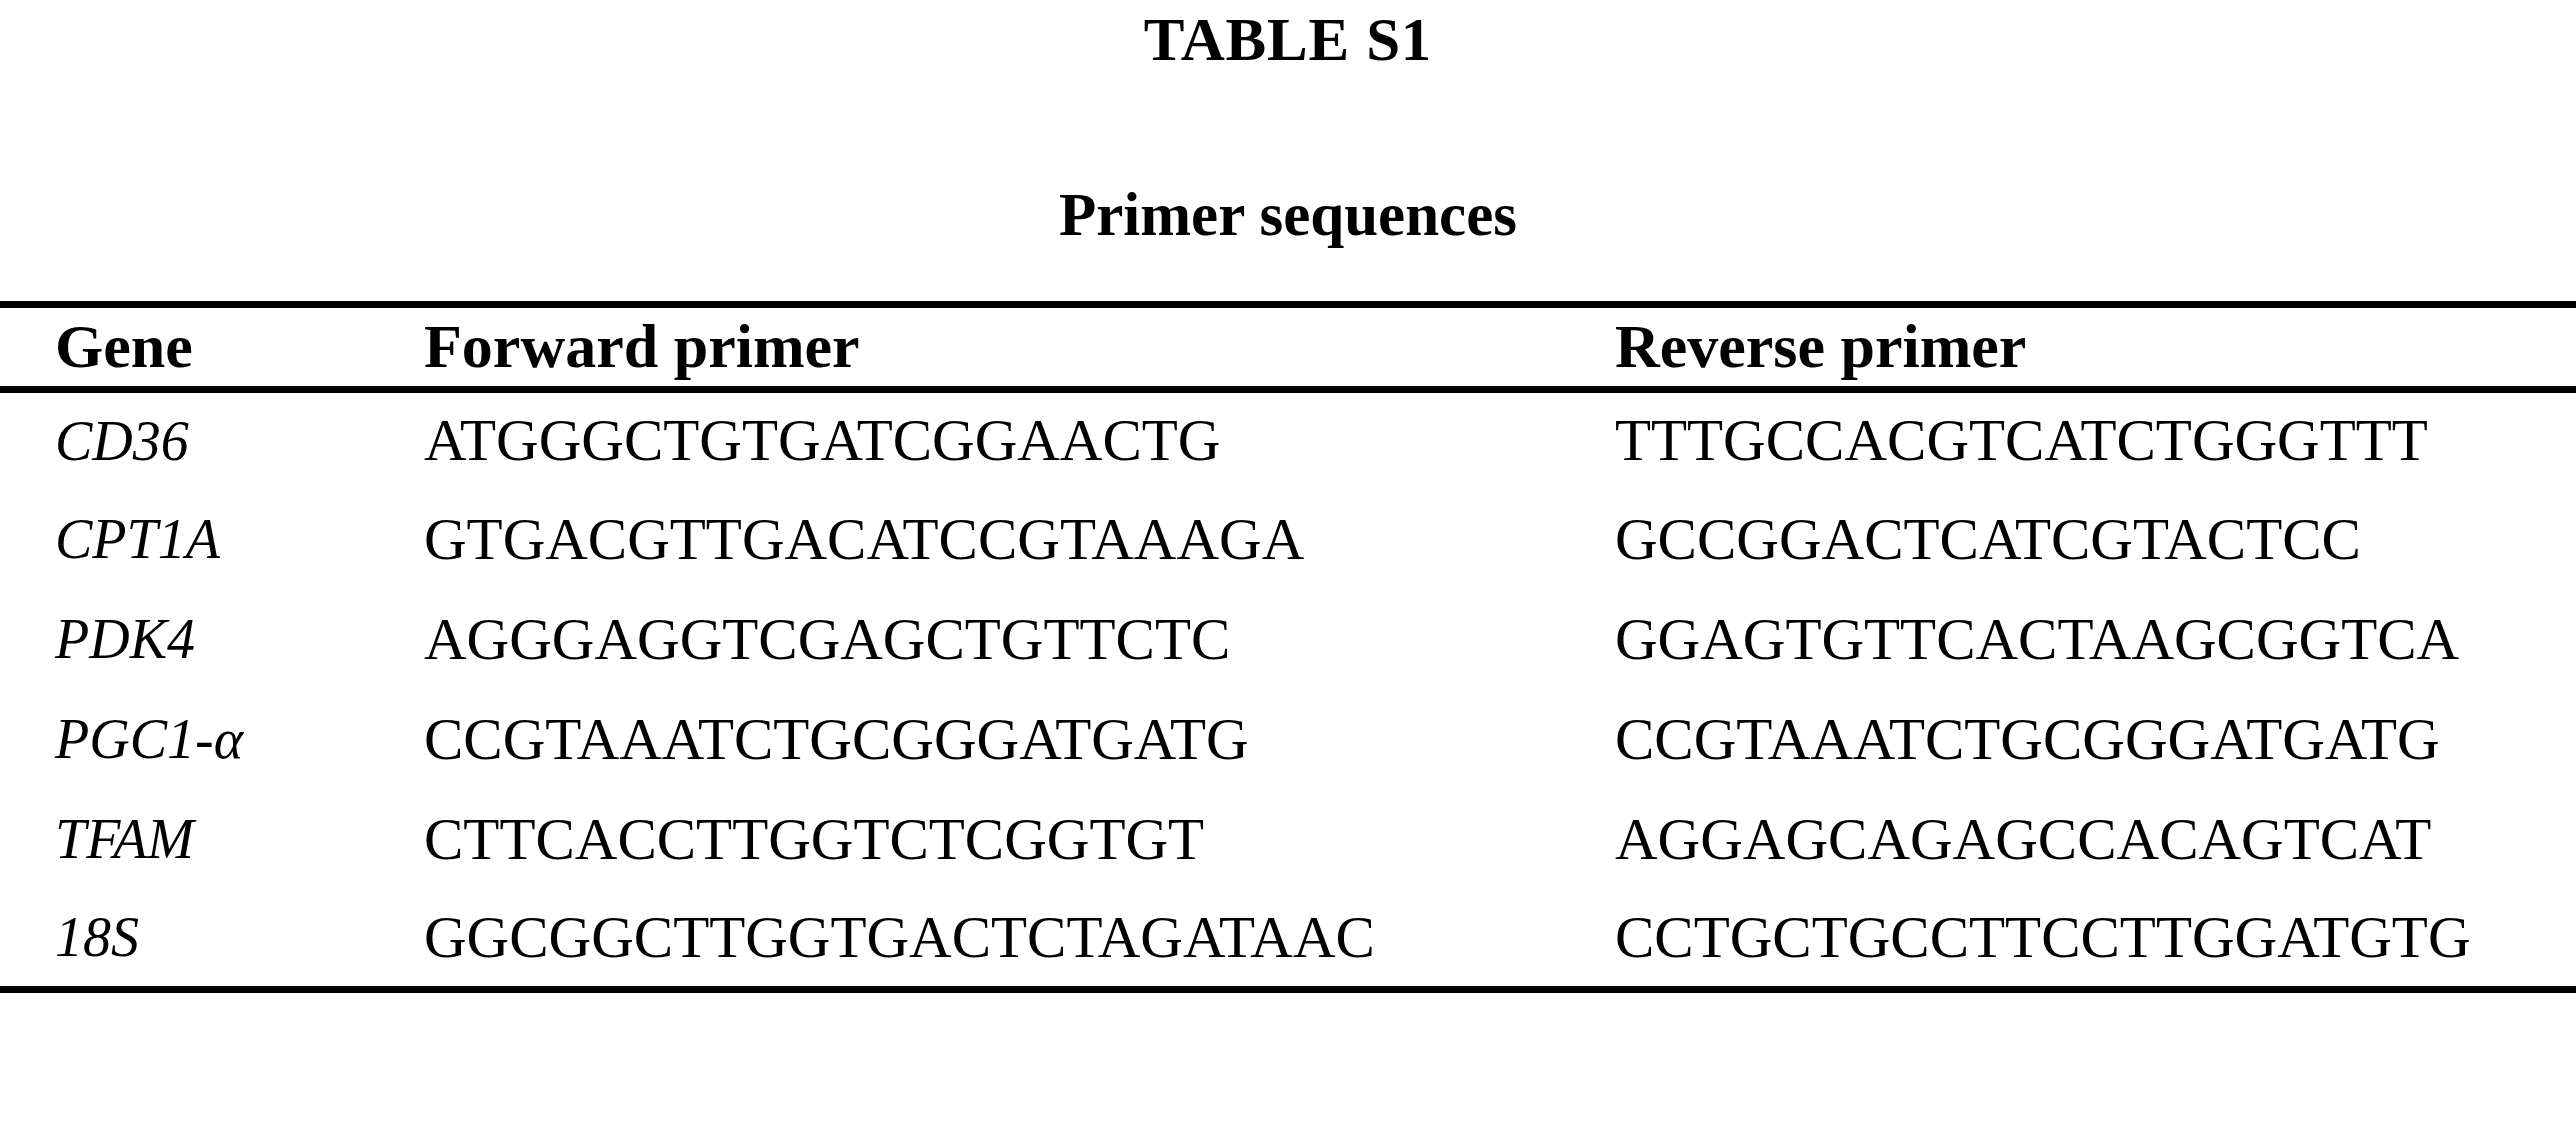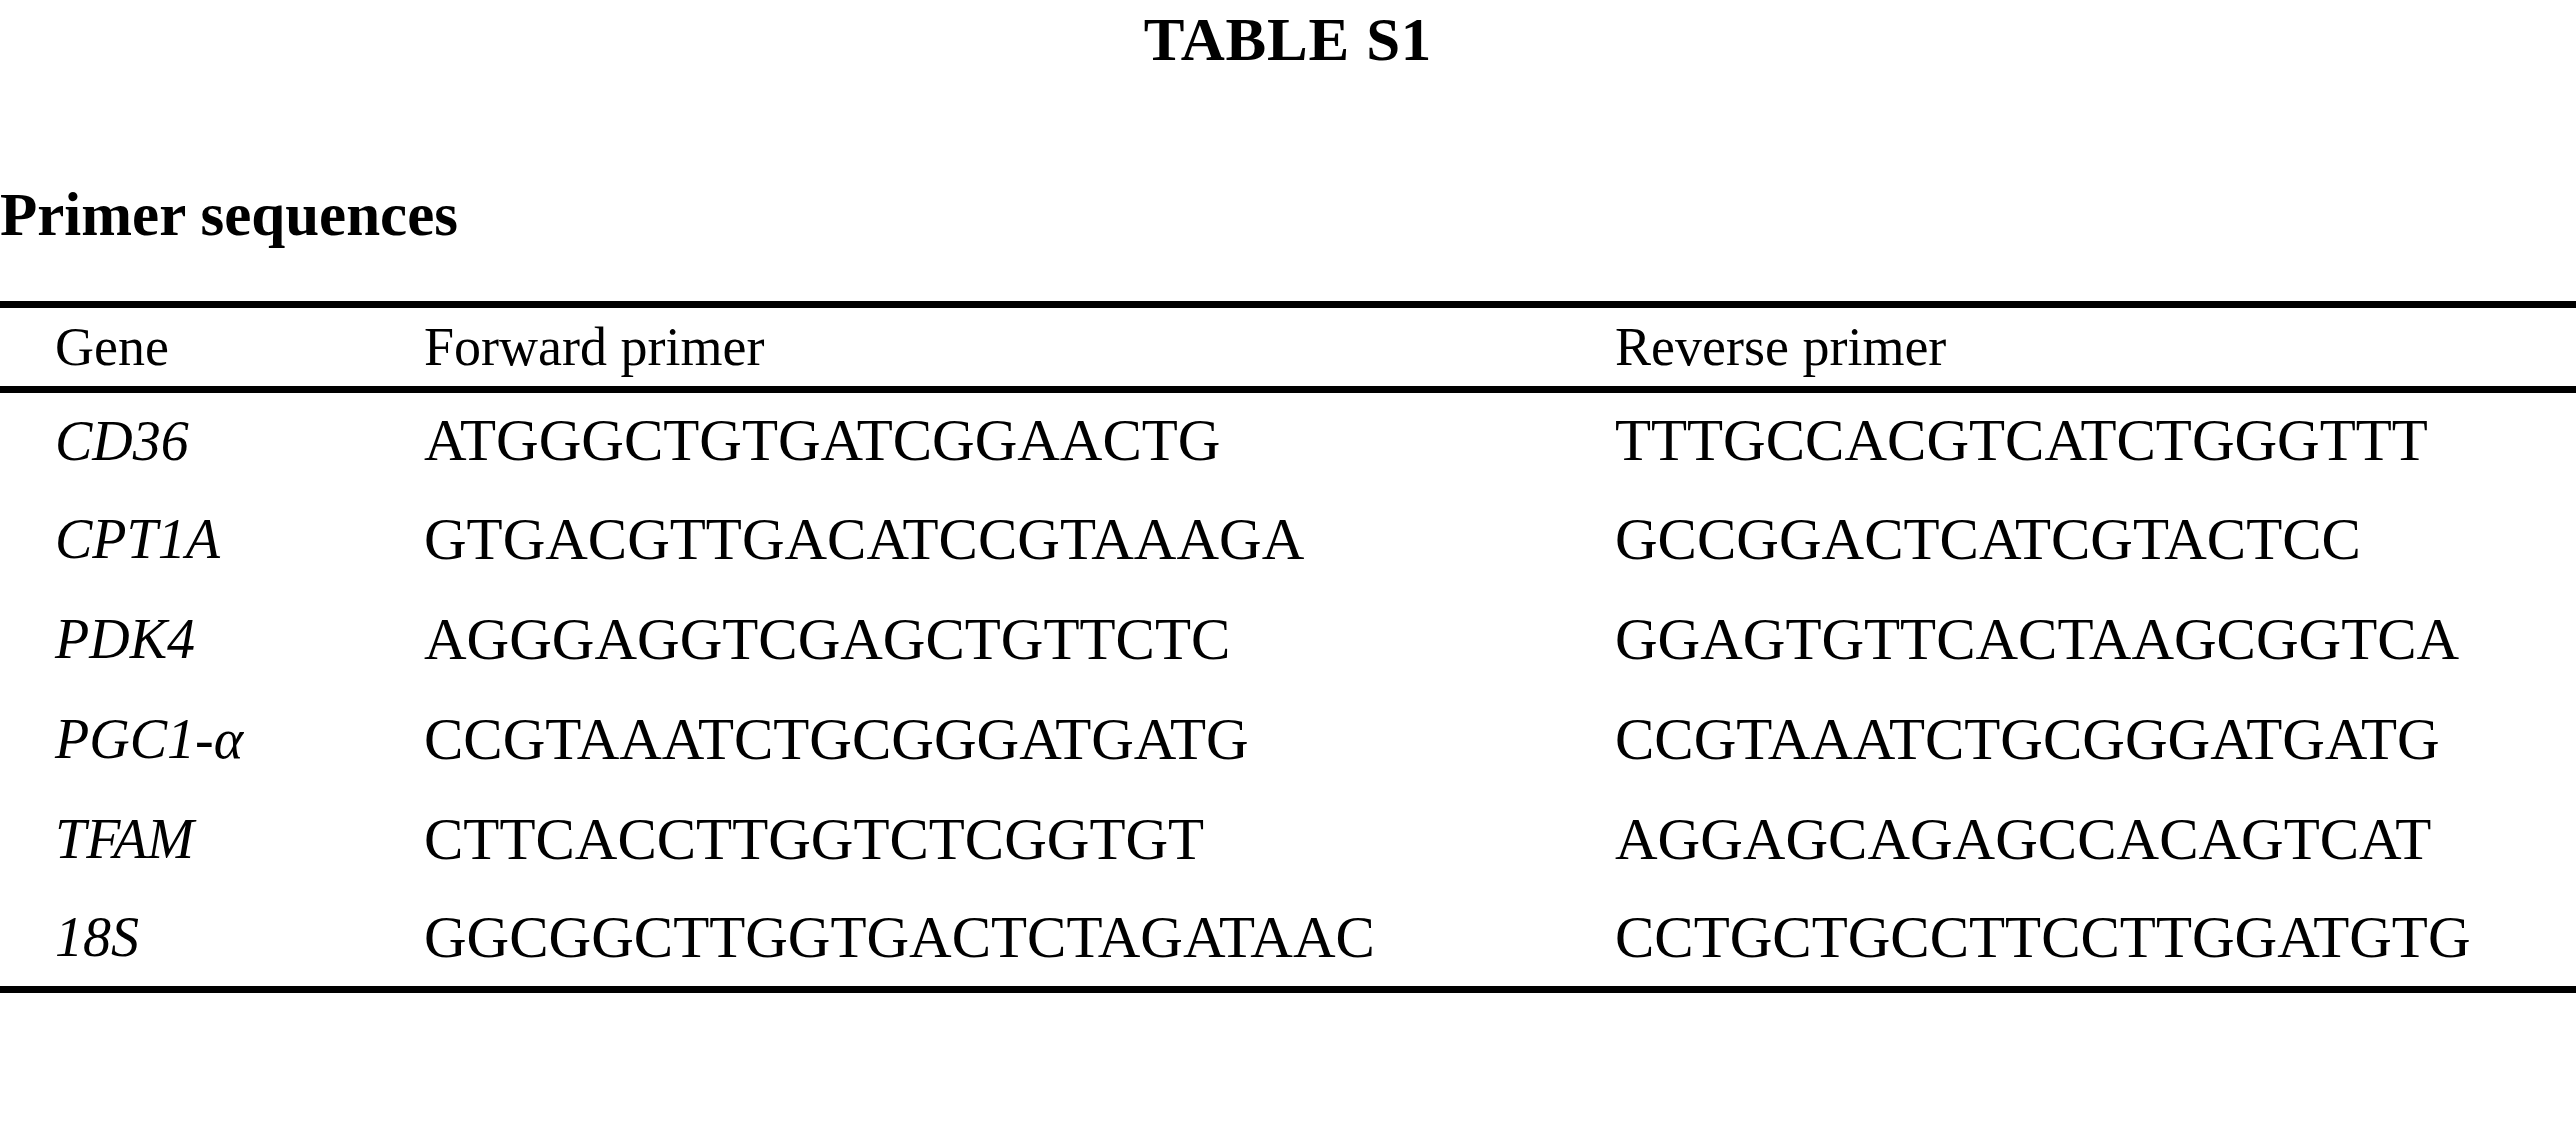--- a/index.html
+++ b/index.html
@@ -16,41 +16,41 @@
   .table-label {
     padding-top: 8.5px;
     text-align: center;
     font-size: 61px;
     font-weight: bold;
     line-height: 1;
     letter-spacing: 0.8px;
   }
   .table-title {
     margin-top: 114px;
-    text-align: left;
+    text-align: center;
     font-size: 61px;
     font-weight: bold;
     line-height: 1;
   }
   table.primer-table {
     margin-top: 56px;
     width: 2576px;
     table-layout: fixed;
     border-collapse: collapse;
     border-top: 7.6px solid #000000;
     border-bottom: 7.6px solid #000000;
   }
   col.c-gene    { width: 424px; }
   col.c-forward { width: 1191px; }
   col.c-reverse { width: 961px; }
   thead tr { height: 85px; }
   thead th {
     border-bottom: 7.6px solid #000000;
-    font-size: 54px;
-    font-weight: normal;
+    font-size: 62px;
+    font-weight: bold;
     text-align: left;
     vertical-align: middle;
     white-space: nowrap;
   }
   tbody tr { height: 100px; }
   tbody td {
     font-size: 59px;
     text-align: left;
     vertical-align: middle;
     white-space: nowrap;

